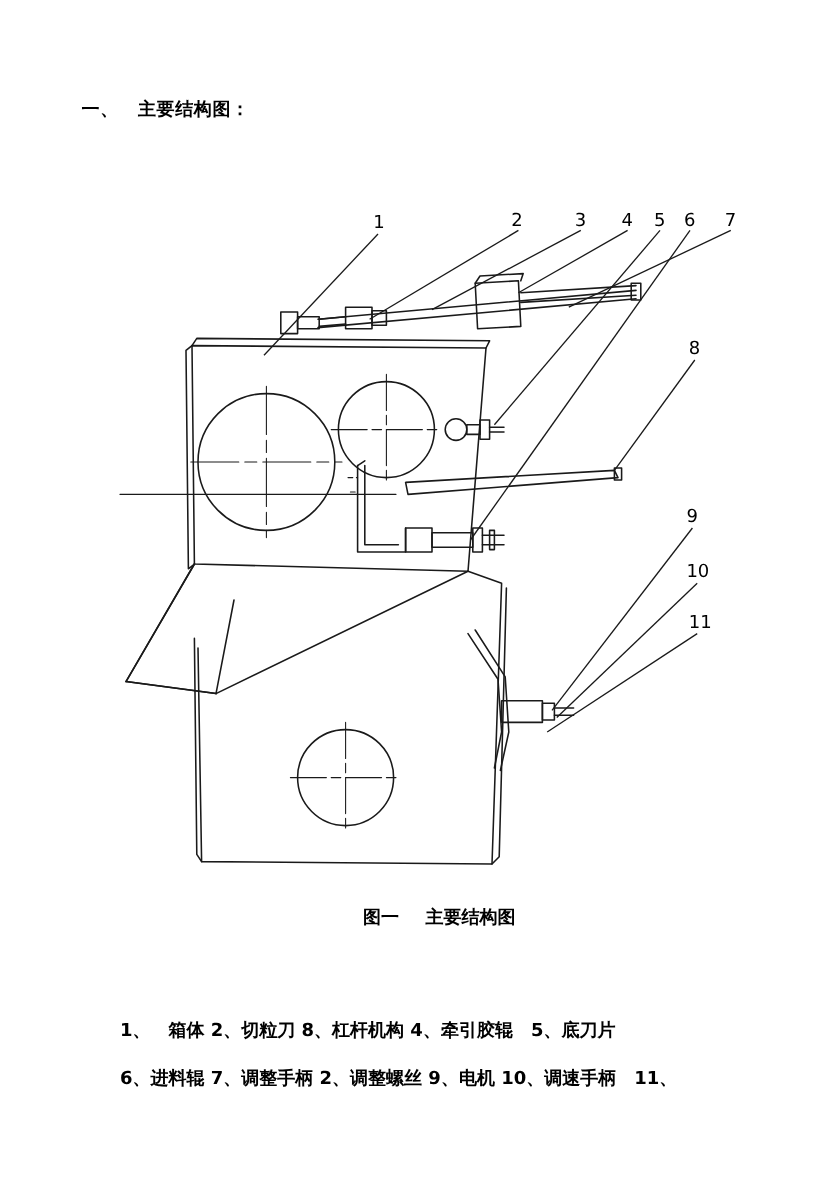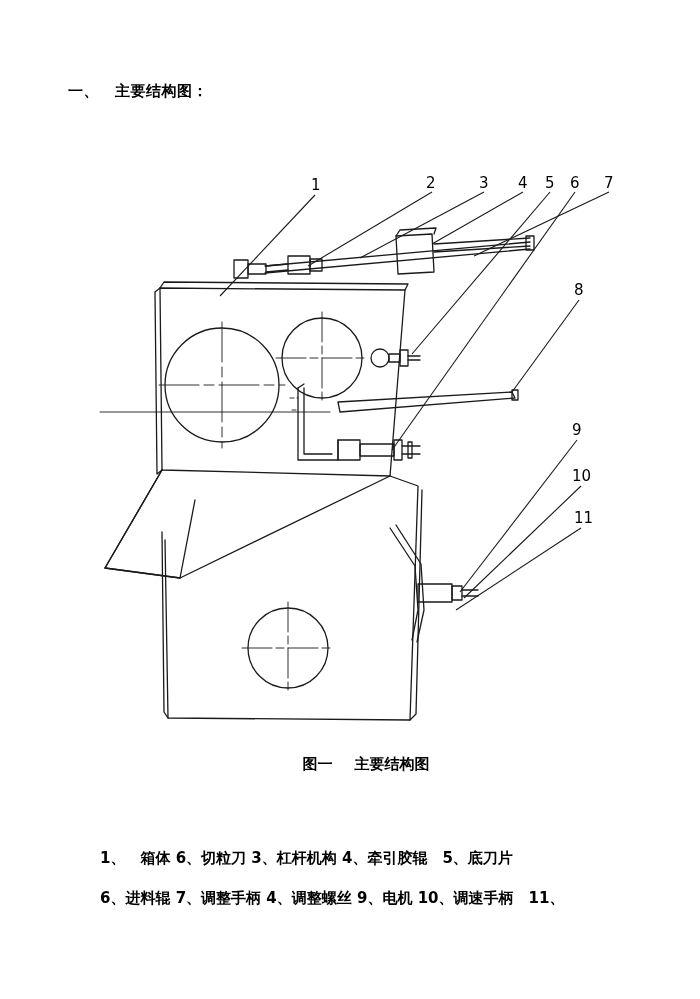--- a/index.html
+++ b/index.html
@@ -190,17 +190,17 @@
         <text x="514" y="383">11</text>
       </g>
     </svg>
   </div>
 
   <div class="figure-caption">
     <span>图一</span><span class="cap-gap"></span><span>主要结构图</span>
   </div>
 
   <div class="legend">
-    <div class="legend-line">1、　箱体 6、切粒刀 3、杠杆机构 4、牵引胶辊　5、底刀片</div>
-    <div class="legend-line">6、进料辊 7、调整手柄 4、调整螺丝 9、电机 10、调速手柄　11、</div>
+    <div class="legend-line">1、　箱体 2、切粒刀 8、杠杆机构 4、牵引胶辊　5、底刀片</div>
+    <div class="legend-line">6、进料辊 7、调整手柄 2、调整螺丝 9、电机 10、调速手柄　11、</div>
   </div>
 
 </div>
 
 </body></html>

